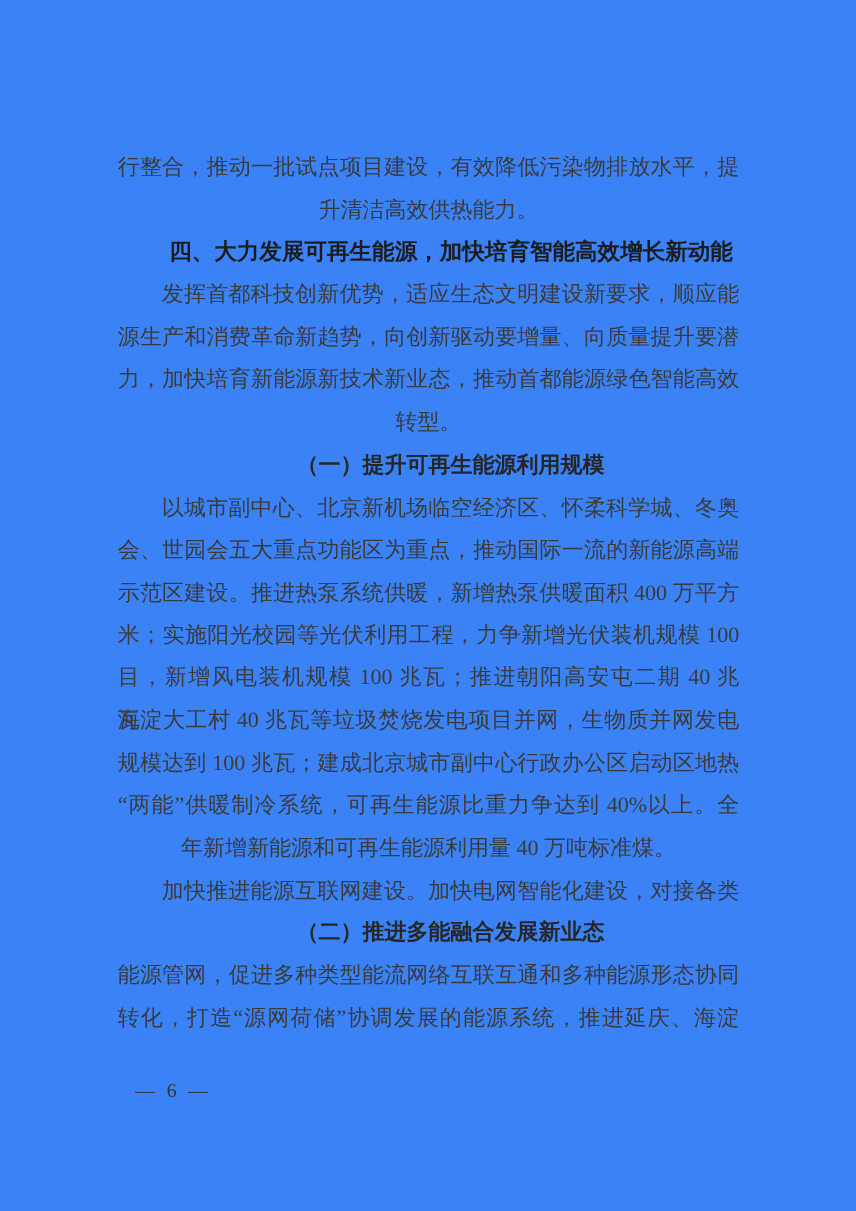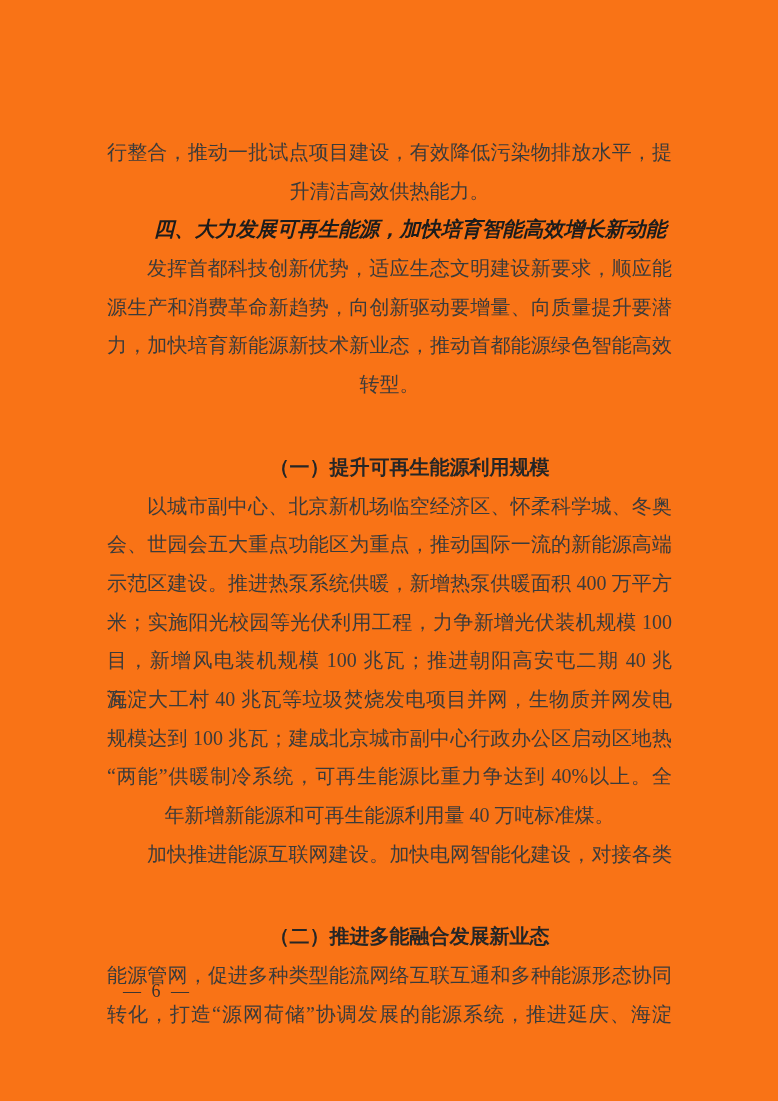--- a/index.html
+++ b/index.html
@@ -1,20 +1,20 @@
 <!DOCTYPE html>
 <html><head>
 <meta charset="utf-8">
 <style>
   html, body { margin: 0; padding: 0; }
   .page {
     position: relative;
     width: 778px;
     height: 1101px;
-    background: #f97316;
+    background: #3b82f6;
     font-family: "Liberation Serif", serif;
     color: #3b3b3b;
     overflow: hidden;
   }
   .text-block {
     position: absolute;
     left: 107px;
     width: 565px;
     top: 133px;
   }
@@ -29,26 +29,24 @@
     white-space: normal;
     text-align: justify;
     text-align-last: justify;
   }
   .indent { text-indent: 2em; }
   .h1 {
     font-family: "Liberation Sans", sans-serif;
     font-weight: 700;
     font-size: 20.5px;
     color: #1c1c1c;
-    font-style: italic;
   }
   .h2 {
     font-weight: 700;
     color: #262626;
-    margin-top: 44px;
   }
   .footer {
     position: absolute;
     left: 123px;
     top: 979px;
     font-size: 18px;
     line-height: 24px;
     letter-spacing: 3px;
     color: #333333;
     font-family: "Liberation Serif", serif;

